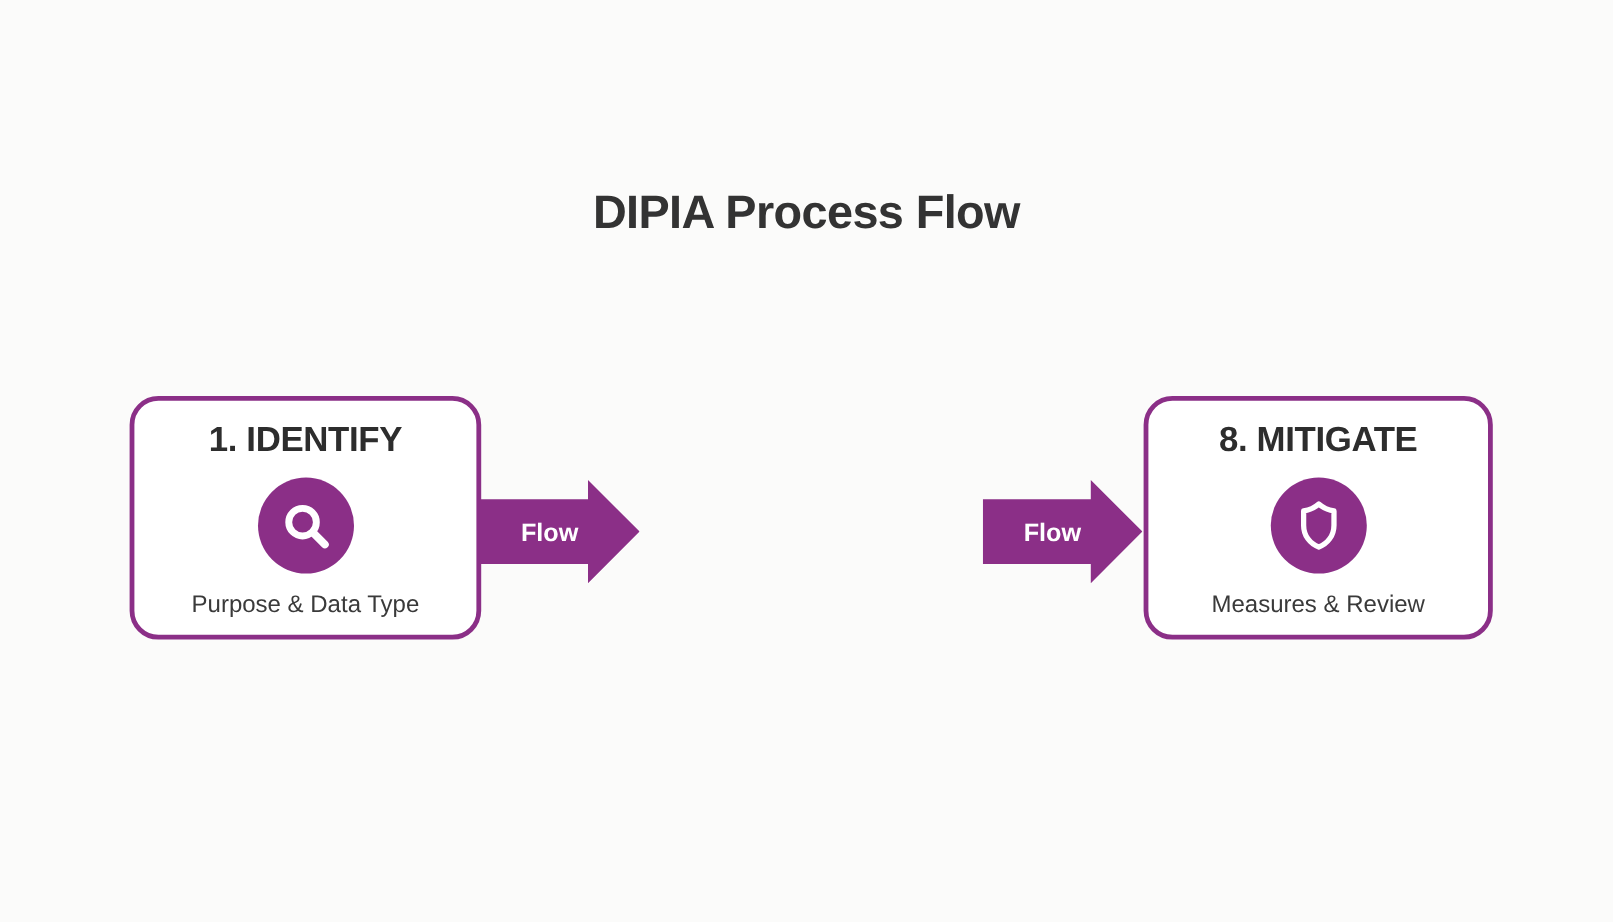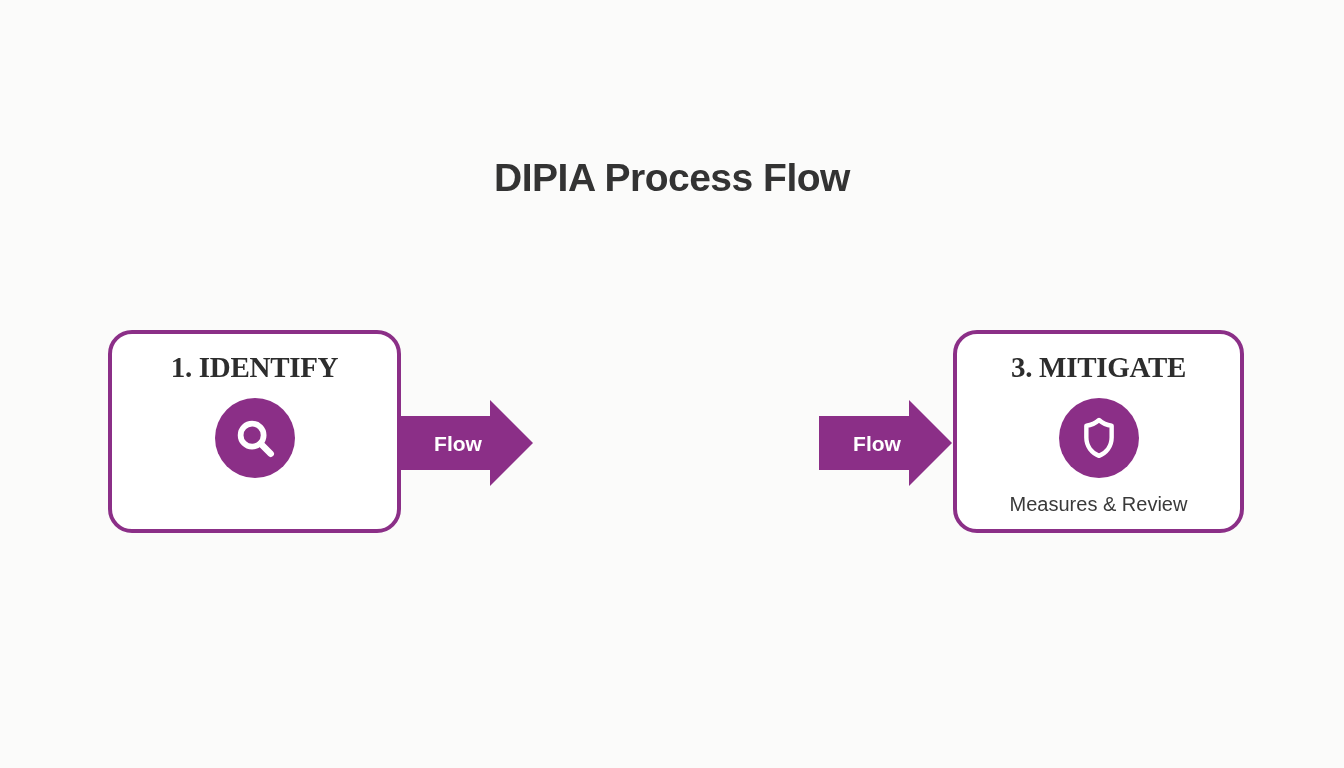--- a/index.html
+++ b/index.html
@@ -38,21 +38,20 @@
     padding-top: 17px;
   }
   .step-box.box-1 { left: 108px; width: 293px; }
   .step-box.box-2 { left: 537px; width: 285px; }
   .step-box.box-3 { left: 953px; width: 291px; }
   .step-title {
     font-size: 29px;
     font-weight: 700;
     color: #2d2d2d;
     letter-spacing: -0.3px;
-    font-family: Liberation Serif, serif;
   }
   .icon-circle {
     margin-top: 14px;
     width: 80px;
     height: 80px;
     border-radius: 50%;
     background: #8b2f87;
     display: flex;
     align-items: center;
     justify-content: center;
@@ -88,39 +87,40 @@
   <div class="diagram-title">DIPIA Process Flow</div>
 
   <div class="step-box box-1">
     <div class="step-title">1. IDENTIFY</div>
     <div class="icon-circle">
       <svg width="46" height="46" viewBox="0 0 24 24" fill="none">
         <circle cx="10.5" cy="10.5" r="6" stroke="#ffffff" stroke-width="3"></circle>
         <line x1="15" y1="15" x2="20.2" y2="20.2" stroke="#ffffff" stroke-width="3.4" stroke-linecap="round"></line>
       </svg>
     </div>
+    <div class="step-subtitle">Purpose &amp; Data Type</div>
   </div>
 
   <div class="flow-arrow arrow-1">
     <svg viewBox="0 0 133 86">
       <polygon points="0,16 90,16 90,0 133,43 90,86 90,70 0,70" fill="#8b2f87"></polygon>
       <text class="flow-label-text" x="58" y="51" text-anchor="middle">Flow</text>
     </svg>
   </div>
 
 
   <div class="flow-arrow arrow-2">
     <svg viewBox="0 0 133 86">
       <polygon points="0,16 90,16 90,0 133,43 90,86 90,70 0,70" fill="#8b2f87"></polygon>
       <text class="flow-label-text" x="58" y="51" text-anchor="middle">Flow</text>
     </svg>
   </div>
 
   <div class="step-box box-3">
-    <div class="step-title">3. MITIGATE</div>
+    <div class="step-title">8. MITIGATE</div>
     <div class="icon-circle">
       <svg width="46" height="46" viewBox="0 0 24 24" fill="none">
         <path d="M12 2.6 C10.2 4.2 7.6 5.3 5.4 5.6 L5.4 11.8 C5.4 16.4 8.2 19.9 12 21.3 C15.8 19.9 18.6 16.4 18.6 11.8 L18.6 5.6 C16.4 5.3 13.8 4.2 12 2.6 Z" stroke="#ffffff" stroke-width="2.3" stroke-linejoin="round"></path>
       </svg>
     </div>
     <div class="step-subtitle">Measures &amp; Review</div>
   </div>
 
 </div>
 

